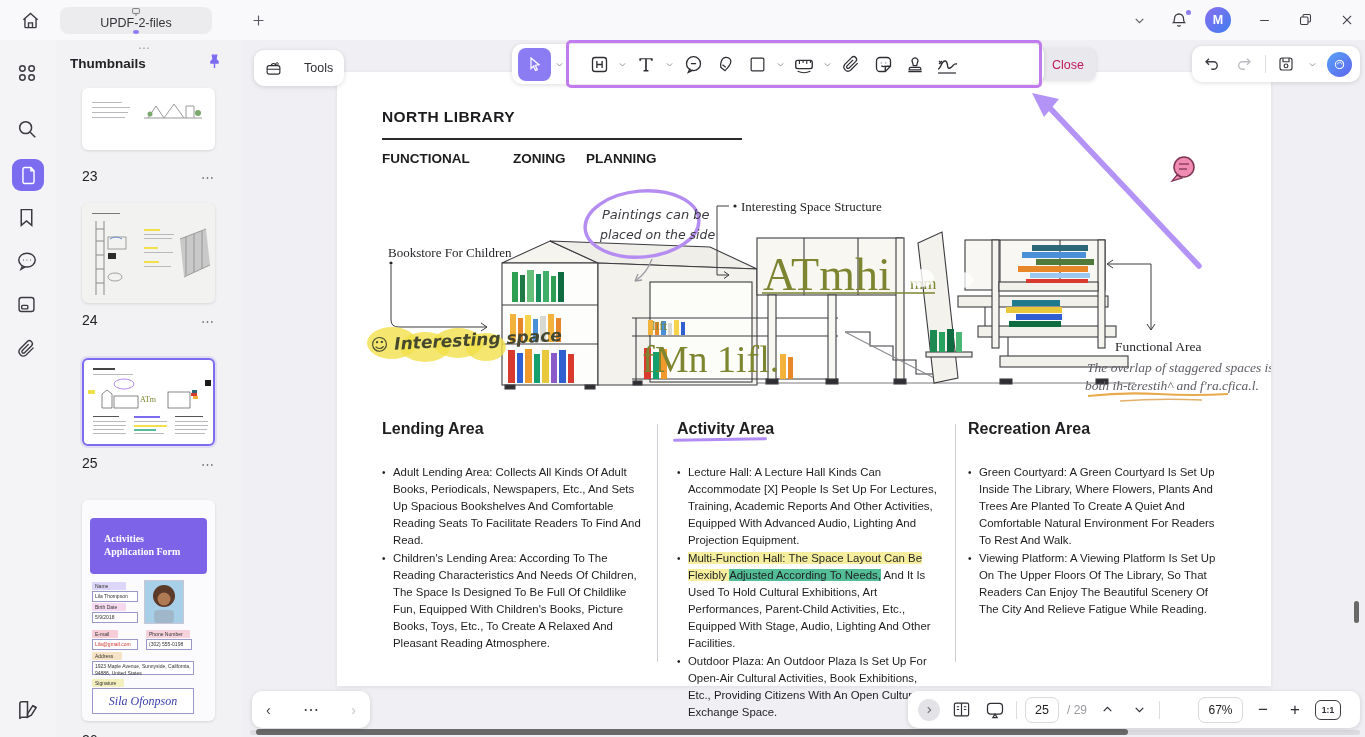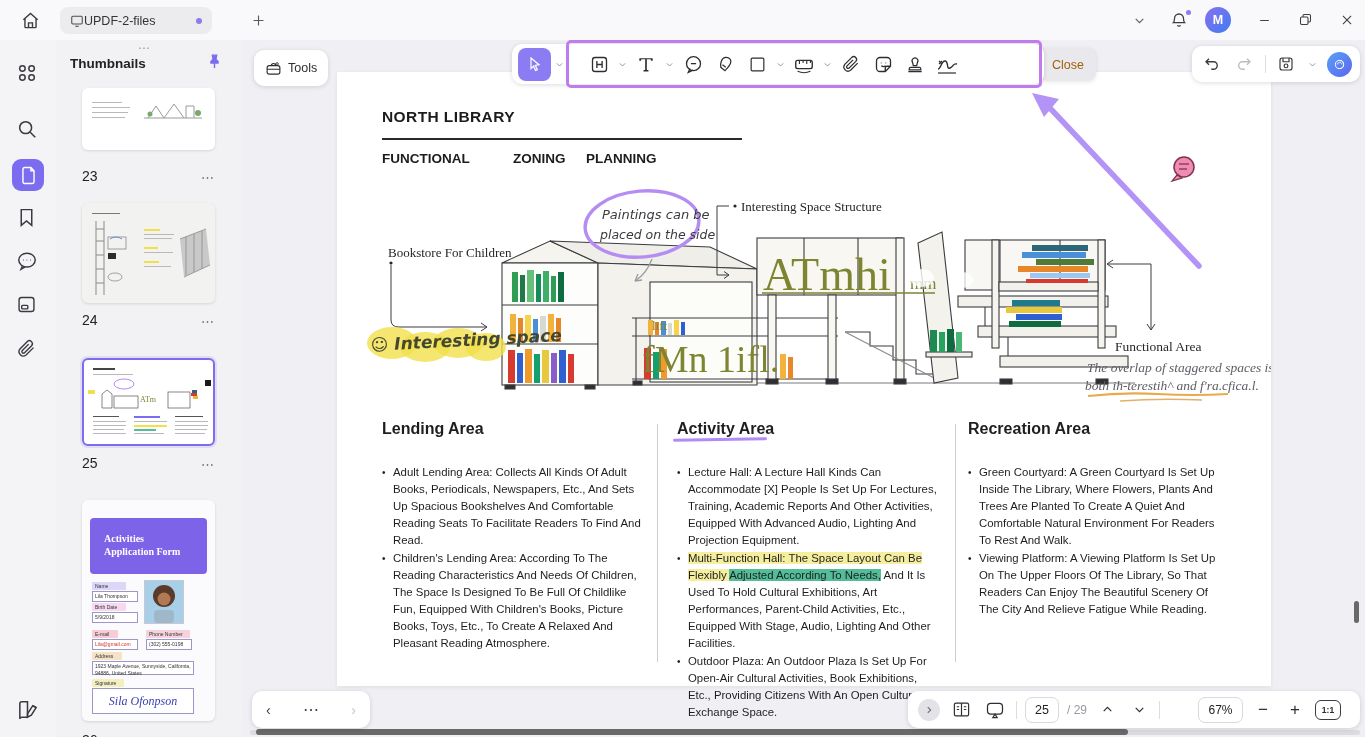--- a/index.html
+++ b/index.html
@@ -4,21 +4,21 @@
 <style>
   * { margin:0; padding:0; box-sizing:border-box; }
   html,body { width:1365px; height:737px; font-family:"Liberation Sans",sans-serif; }
   .app { position:relative; width:1365px; height:737px; background:#f4f3f6; overflow:hidden; }
   .abs { position:absolute; }
   svg { display:block; }
 
   
   .topbar { left:0; top:0; width:1365px; height:40px; background:#f9f8fa; }
   .tab { left:60px; top:7px; width:152px; height:27px; background:#ececef; border-radius:8px;
-         display:flex; align-items:center; padding:0 10px; }
+         display:flex; align-items:center; padding:0 10px;flex-direction:column; }
   .tab-title { font-size:12.5px; color:#343438; flex:1; }
   .tab-dot { width:6px; height:6px; border-radius:50%; background:#8b7cf3; }
   .iconbtn { display:flex; align-items:center; justify-content:center; color:#3c3c42; }
   .avatar { left:1205px; top:7px; width:26px; height:26px; border-radius:50%;
             background:linear-gradient(135deg,#8a6ff0 0%,#3f7df0 100%);
             color:#fff; font-size:12.5px; font-weight:bold; display:flex; align-items:center; justify-content:center; }
   .bell-dot { left:1186px; top:10px; width:5px; height:5px; border-radius:50%; background:#8b7cf3; }
 
   
   .rail { left:0; top:40px; width:56px; height:697px; background:#f4f3f6; }
@@ -47,24 +47,24 @@
   .fval { position:absolute; background:#fff; border:0.5px solid #9a97c9; font-size:5px; line-height:7px; color:#333; padding:1px 2px; }
   .sigbox { position:absolute; background:#fff; border:0.5px solid #9a97c9; display:flex; align-items:center; justify-content:center;
             font-family:"Liberation Serif",serif; font-style:italic; color:#3a3fae; font-size:12px; }
 
   
   .canvas { left:242px; top:40px; width:1123px; height:697px; background:#f0eff3; }
   .page { left:337px; top:72px; width:934px; height:614px; background:#fff; box-shadow:0 1px 4px rgba(0,0,0,.08); }
 
   
   .float-card { background:#fff; border-radius:10px; box-shadow:0 1px 5px rgba(0,0,0,.14); display:flex; align-items:center; }
-  .tools-btn { left:254px; top:50px; height:29px; padding:18px 11px; gap:6px; font-size:12.5px; color:#2e2e33; }
+  .tools-btn { left:254px; top:50px; height:29px; padding:18px 11px; gap:22px; font-size:12.5px; color:#2e2e33; }
   .main-toolbar { left:512px; top:44px; width:532px; height:40px; padding:0 6px; gap:2px; z-index:6; }
   .close-card { left:1040px; top:48px; width:56px; height:33px; background:#e9e8ec; border-radius:8px;
-                display:flex; align-items:center; justify-content:center; font-size:12.5px; color:#a16207;
+                display:flex; align-items:center; justify-content:center; font-size:12.5px; color:#be185d;
                 box-shadow:0 1px 4px rgba(0,0,0,.10); z-index:5; }
   .purple-frame { left:566px; top:40px; width:476px; height:48px; border:3px solid #c07ced; border-radius:5px; z-index:8; pointer-events:none; }
   .cursor-btn { width:33px; height:33px; background:#8b7cf3; border-radius:8px; display:flex; align-items:center; justify-content:center; }
   .tb-ic { width:30px; height:34px; display:flex; align-items:center; justify-content:center; color:#2d2d33; }
   .tb-chev { width:13px; display:flex; align-items:center; justify-content:center; color:#8a8a90; }
   .undo-bar { left:1192px; top:46px; width:168px; height:36px; padding:0 8px; gap:4px; justify-content:space-between; }
   .ai-btn { width:25px; height:25px; border-radius:50%; background:linear-gradient(135deg,#57a2f7,#5f64ef); display:flex; align-items:center; justify-content:center; }
   .vdiv { width:1px; height:18px; background:#dddce1; }
 
   

